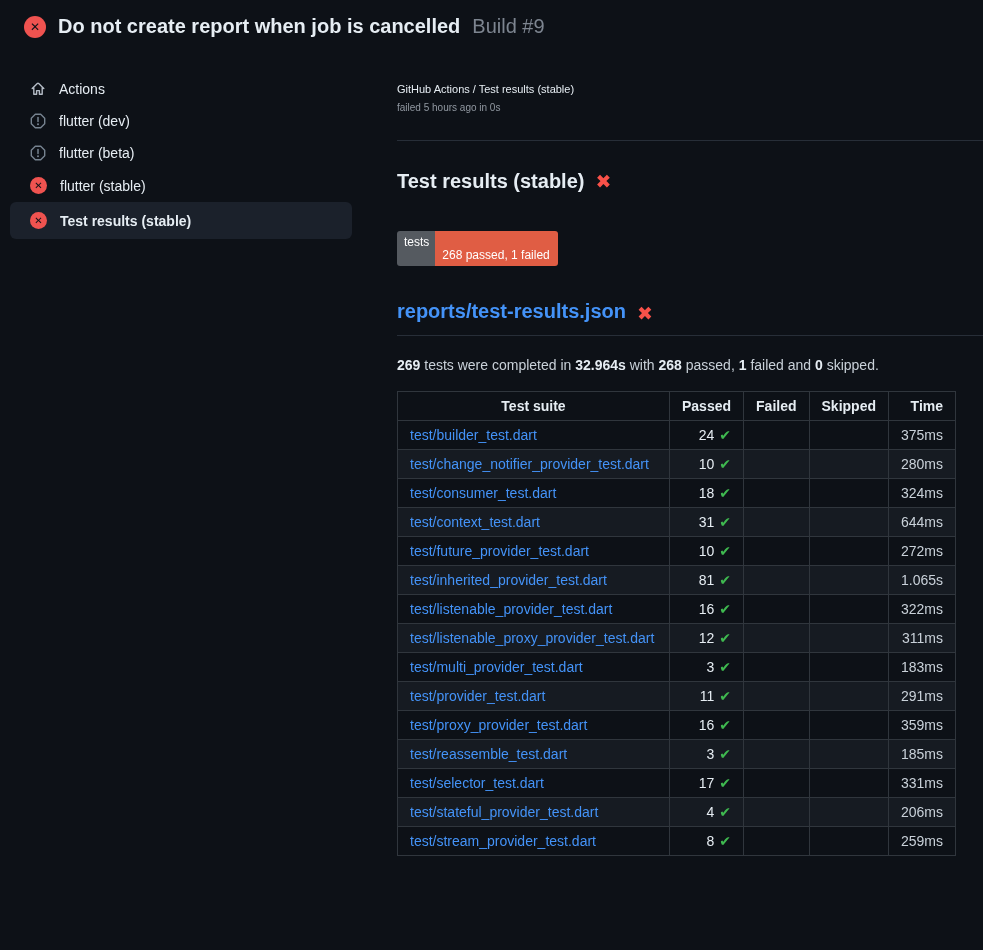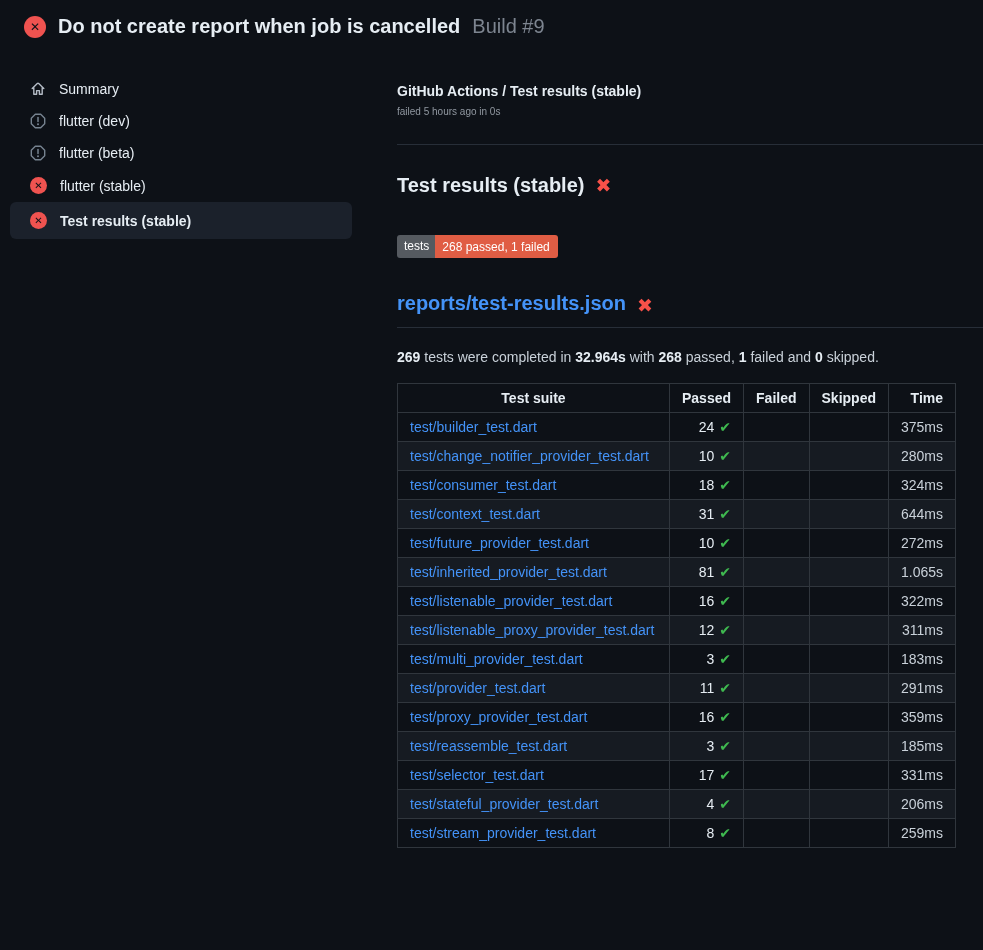--- a/index.html
+++ b/index.html
@@ -27,30 +27,30 @@
   .layout{display:flex;align-items:flex-start}
   .sidebar{width:370px;flex:none;padding:22px 18px 0 10px}
   .side-item{display:flex;align-items:center;gap:13px;padding:8px 20px;border-radius:6px;
     font-size:14px;color:var(--text);cursor:pointer;}
   .side-item.first{margin-top:0}
   .side-item.selected{background:var(--selected);font-weight:600;padding-top:10px;padding-bottom:10px}
   .sicon{width:16px;height:16px;flex:none;display:flex;align-items:center;justify-content:center}
   .side-section-label{font-size:12px;color:var(--muted);margin:30px 0 4px;padding-left:18px}
   
   main{flex:1;min-width:0;padding:32px 0 0 27px}
-  .breadcrumb{font-size:14px;font-weight:700;color:var(--text)}
+  .breadcrumb{font-size:11px;font-weight:400;color:var(--text)}
   .status-line{font-size:10px;color:var(--muted);margin-top:7px}
   hr.rule{border:0;border-top:1px solid var(--divider);margin:27px 0 0}
   .section-title{display:flex;align-items:center;gap:11px;margin-top:28px;
     font-size:20px;font-weight:600;line-height:1.2}
   .x-mark{color:var(--red);font-weight:700;font-size:19px;line-height:1}
   .badge{display:inline-flex;margin-top:21px;border-radius:3px;overflow:hidden;
     font-size:12px;line-height:1;color:#fff}
   .badge-label{background:var(--badge-gray);padding:5px 6px 5px 7px}
-  .badge-value{background:var(--badge-red);padding:6px 8px 5px 7px}
+  .badge-value{background:var(--badge-red);padding:18px 8px 5px 7px}
   .report-title{display:flex;align-items:flex-end;gap:11px;margin-top:33px;
     font-size:20px;font-weight:600;line-height:1.2;
     padding-bottom:12px;border-bottom:1px solid var(--divider)}
   .report-title a{color:var(--link);text-decoration:none}
   .summary-line{margin:21px 0 0;font-size:14px;color:var(--text-dim)}
   .summary-line b{color:var(--text);font-weight:700}
   
   table.results{border-collapse:collapse;table-layout:fixed;margin-top:18px;font-size:14px}
   .results th,.results td{border:1px solid var(--border);padding:6px 12px;height:21px;
     overflow:hidden;white-space:nowrap}
@@ -77,21 +77,21 @@
 
 <div class="layout">
 
   <aside class="sidebar">
     <div class="side-item first">
       <span class="sicon">
         <svg width="16" height="16" viewBox="0 0 16 16">
           <path d="M2.2 7.4 7.3 2.6a1 1 0 0 1 1.4 0l5.1 4.8 M3.8 6.4 V13.2 H6.6 V9.6 H9.4 V13.2 H12.2 V6.4" fill="none" stroke="#b4bcc6" stroke-width="1.4" stroke-linecap="round" stroke-linejoin="round"></path>
         </svg>
       </span>
-      <span>Summary</span>
+      <span>Actions</span>
     </div>
 
 
     <div class="side-item">
       <span class="sicon">
         <svg width="16" height="16" viewBox="0 0 16 16">
           <path d="M5.3 1.3 H10.7 L14.7 5.3 V10.7 L10.7 14.7 H5.3 L1.3 10.7 V5.3 Z" fill="none" stroke="#768390" stroke-width="1.4" stroke-linejoin="round"></path>
           <line x1="8" y1="4.4" x2="8" y2="8.6" stroke="#768390" stroke-width="1.5" stroke-linecap="round"></line>
           <circle cx="8" cy="11.2" r="1" fill="#768390"></circle>
         </svg>

